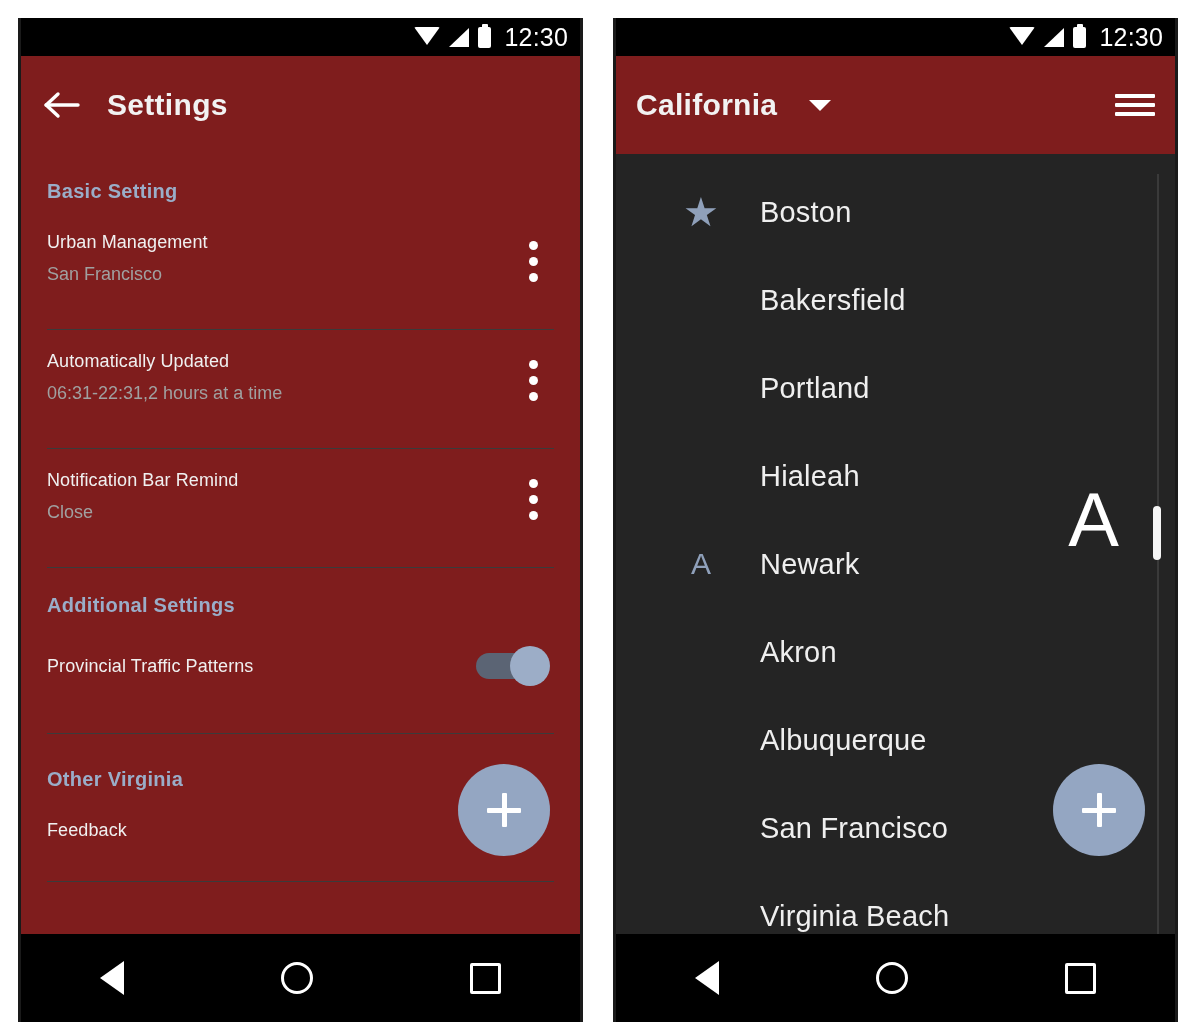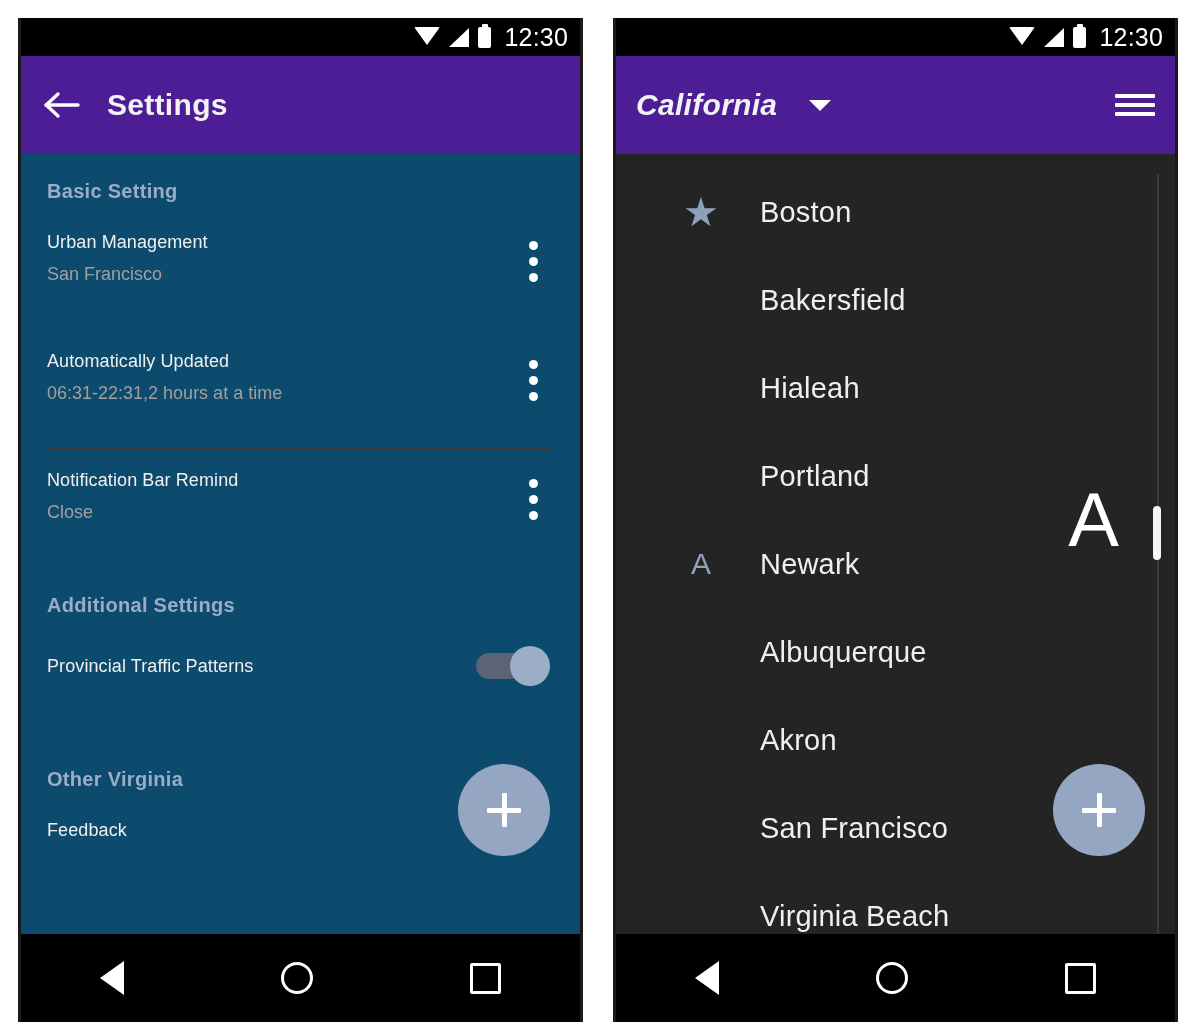--- a/index.html
+++ b/index.html
@@ -82,21 +82,21 @@
   .status-time {
     color: #ffffff;
     font-size: 25px;
     letter-spacing: 0.2px;
     margin-left: 4px;
   }
 
   
   .appbar {
     height: 98px;
-    background: #4c1d95;
+    background: #7f1d1d;
     display: flex;
     align-items: center;
     box-sizing: border-box;
     padding: 0 20px;
   }
   .appbar-left {
     display: flex;
     align-items: center;
     gap: 24px;
   }
@@ -134,21 +134,21 @@
   .hamburger span {
     display: block;
     height: 4px;
     background: #ffffff;
     border-radius: 1px;
   }
 
   
   .content {
     position: relative;
-    background: #0c4a6e;
+    background: #7f1d1d;
     height: 800px;
     overflow: hidden;
   }
   .section-header {
     color: #9aadc8;
     font-size: 20px;
     font-weight: bold;
     padding: 26px 26px 8px 26px;
     letter-spacing: 0.3px;
   }
@@ -437,21 +437,21 @@
     <div class="status-bar">
       <div class="status-icons">
         <span class="ic-wifi"></span>
         <span class="ic-signal"></span>
         <span class="ic-battery"></span>
         <span class="status-time">12:30</span>
       </div>
     </div>
 
     <div class="appbar">
-      <div class="appbar-left" style="gap:16px;font-style:italic;">
+      <div class="appbar-left" style="gap:16px;">
         <div class="appbar-title plain">California</div>
         <span class="dropdown-caret"></span>
       </div>
       <div class="hamburger">
         <span></span>
           <span></span>
           <span></span>
       </div>
     </div>
 
@@ -464,41 +464,41 @@
         <div class="city-name">Boston</div>
       </div>
 
       <div class="city-row">
         <div class="city-index"></div>
         <div class="city-name">Bakersfield</div>
       </div>
 
       <div class="city-row">
         <div class="city-index"></div>
+        <div class="city-name">Portland</div>
+      </div>
+
+      <div class="city-row">
+        <div class="city-index"></div>
         <div class="city-name">Hialeah</div>
-      </div>
-
-      <div class="city-row">
-        <div class="city-index"></div>
-        <div class="city-name">Portland</div>
       </div>
 
       <div class="city-row">
         <div class="city-index">A</div>
         <div class="city-name">Newark</div>
       </div>
 
       <div class="city-row">
         <div class="city-index"></div>
+        <div class="city-name">Akron</div>
+      </div>
+
+      <div class="city-row">
+        <div class="city-index"></div>
         <div class="city-name">Albuquerque</div>
-      </div>
-
-      <div class="city-row">
-        <div class="city-index"></div>
-        <div class="city-name">Akron</div>
       </div>
 
       <div class="city-row">
         <div class="city-index"></div>
         <div class="city-name">San Francisco</div>
       </div>
 
       <div class="city-row">
         <div class="city-index"></div>
         <div class="city-name">Virginia Beach</div>

